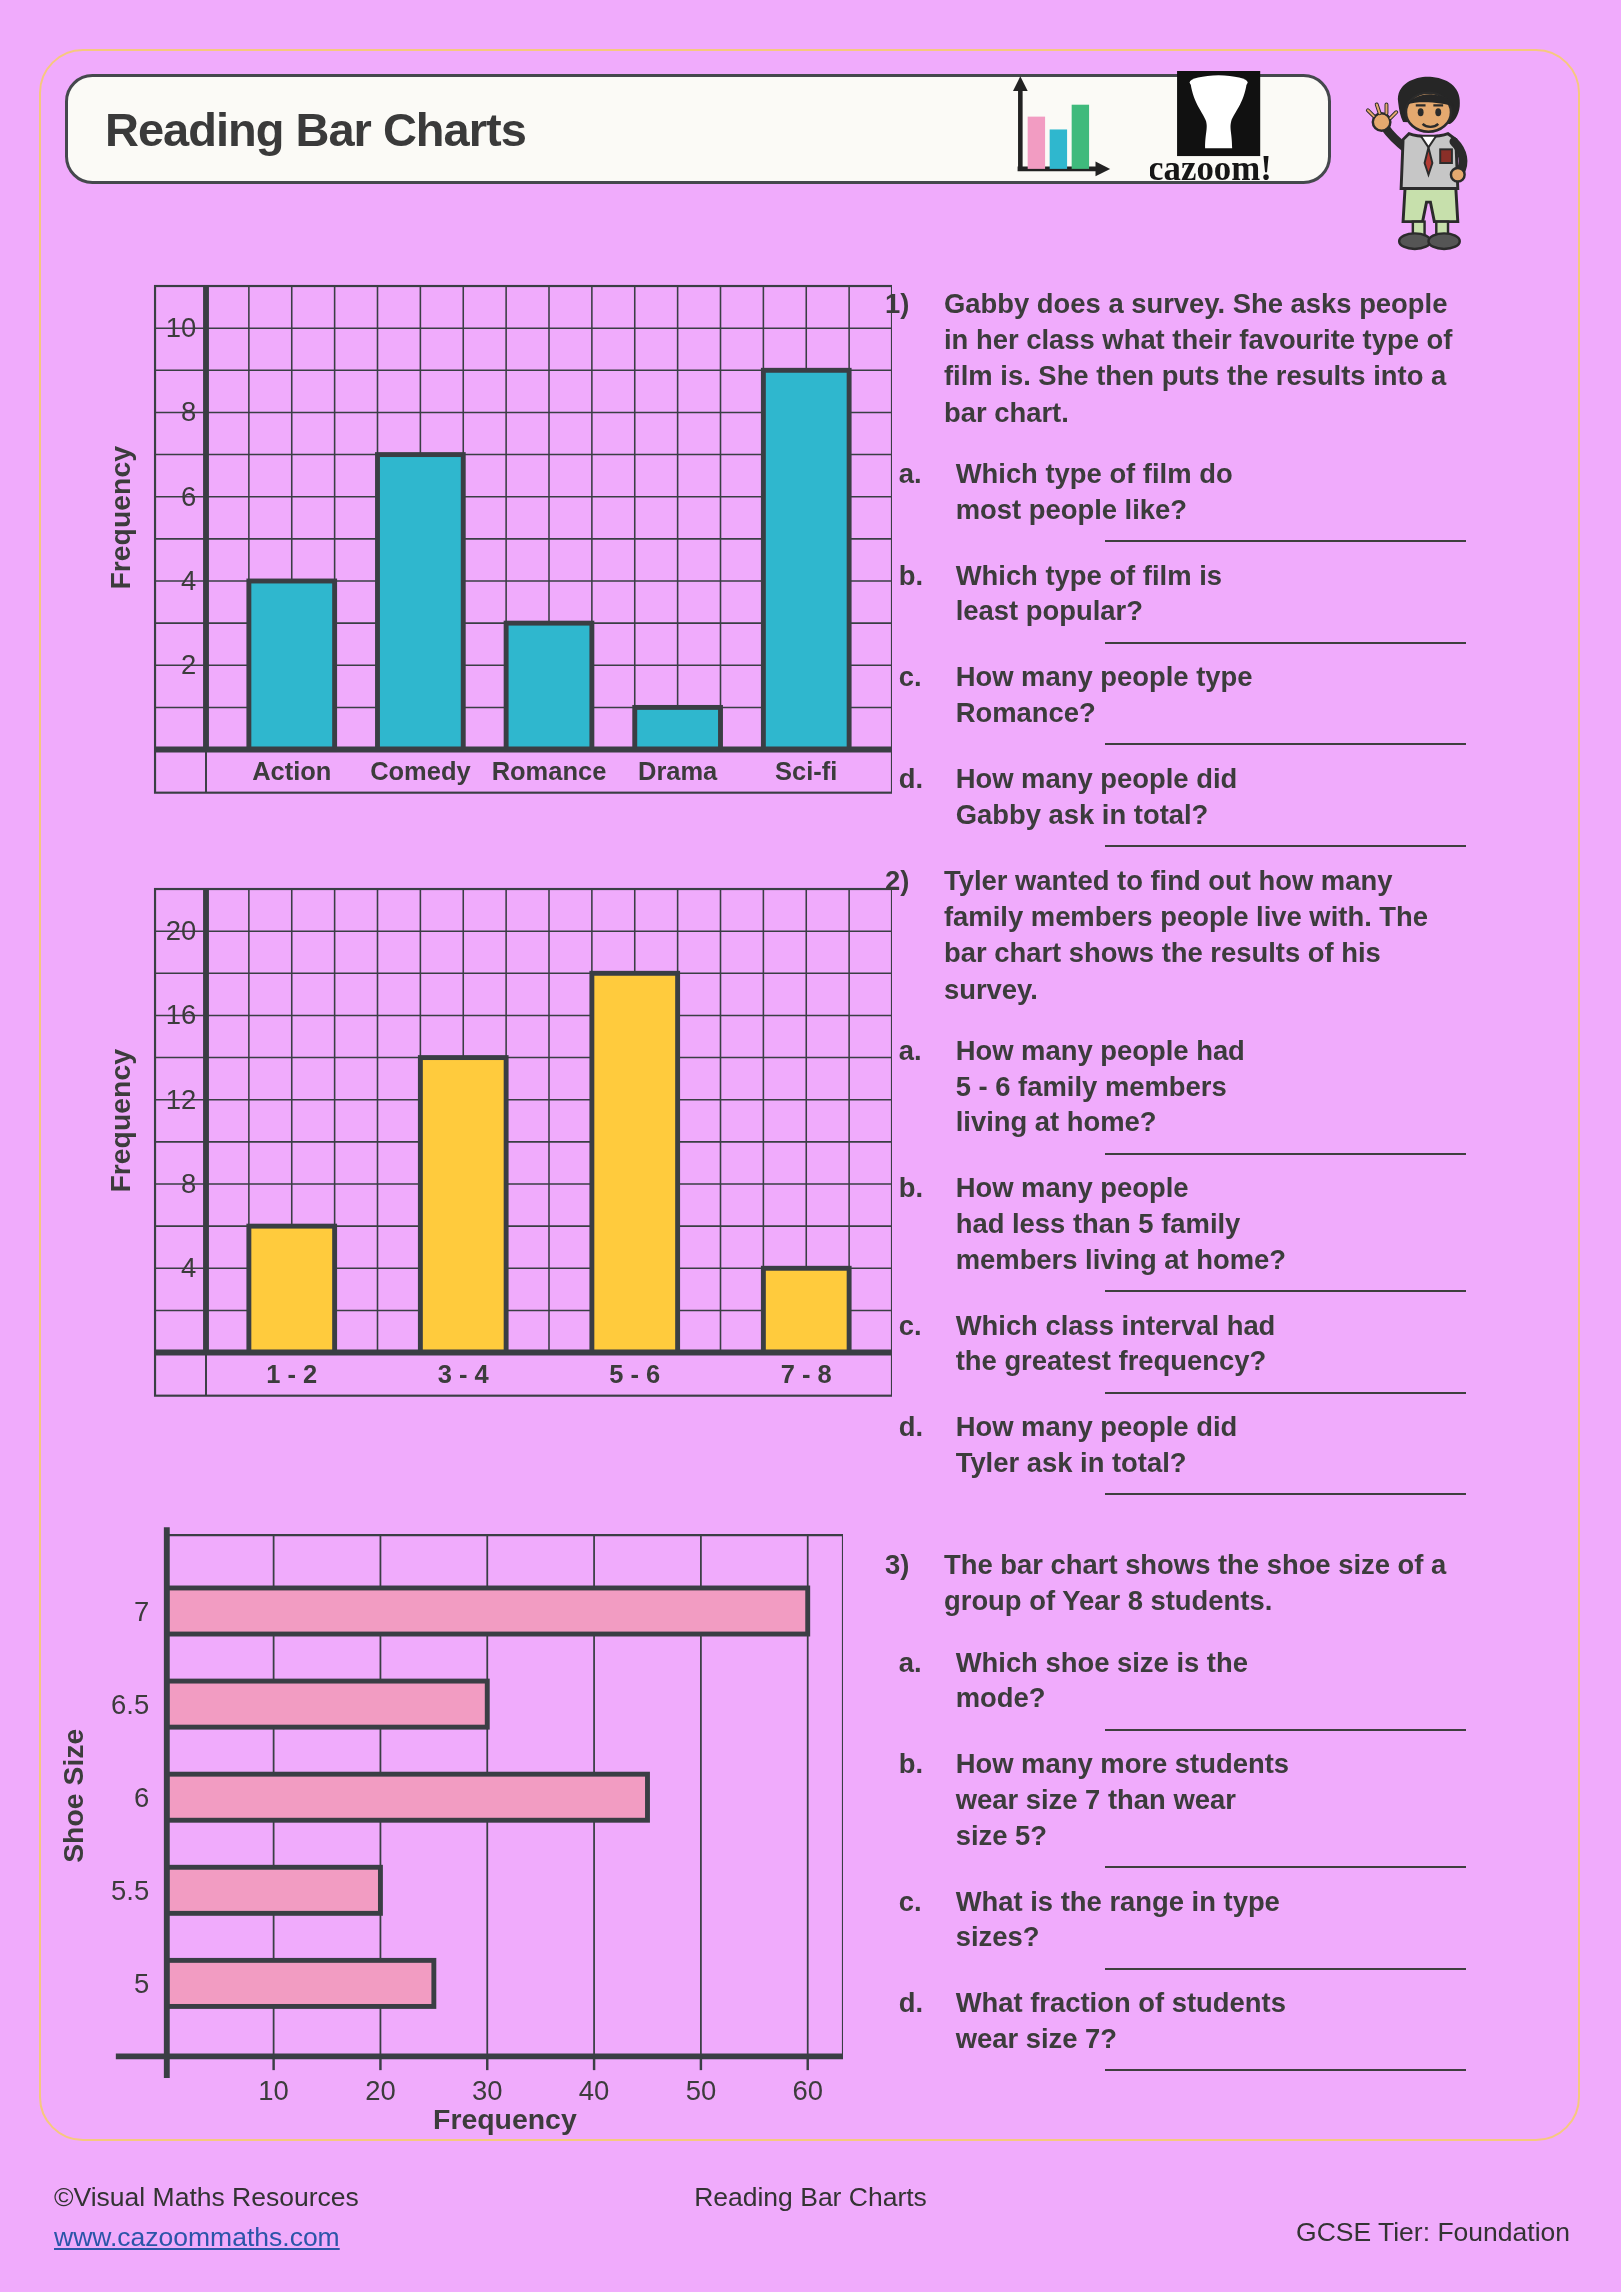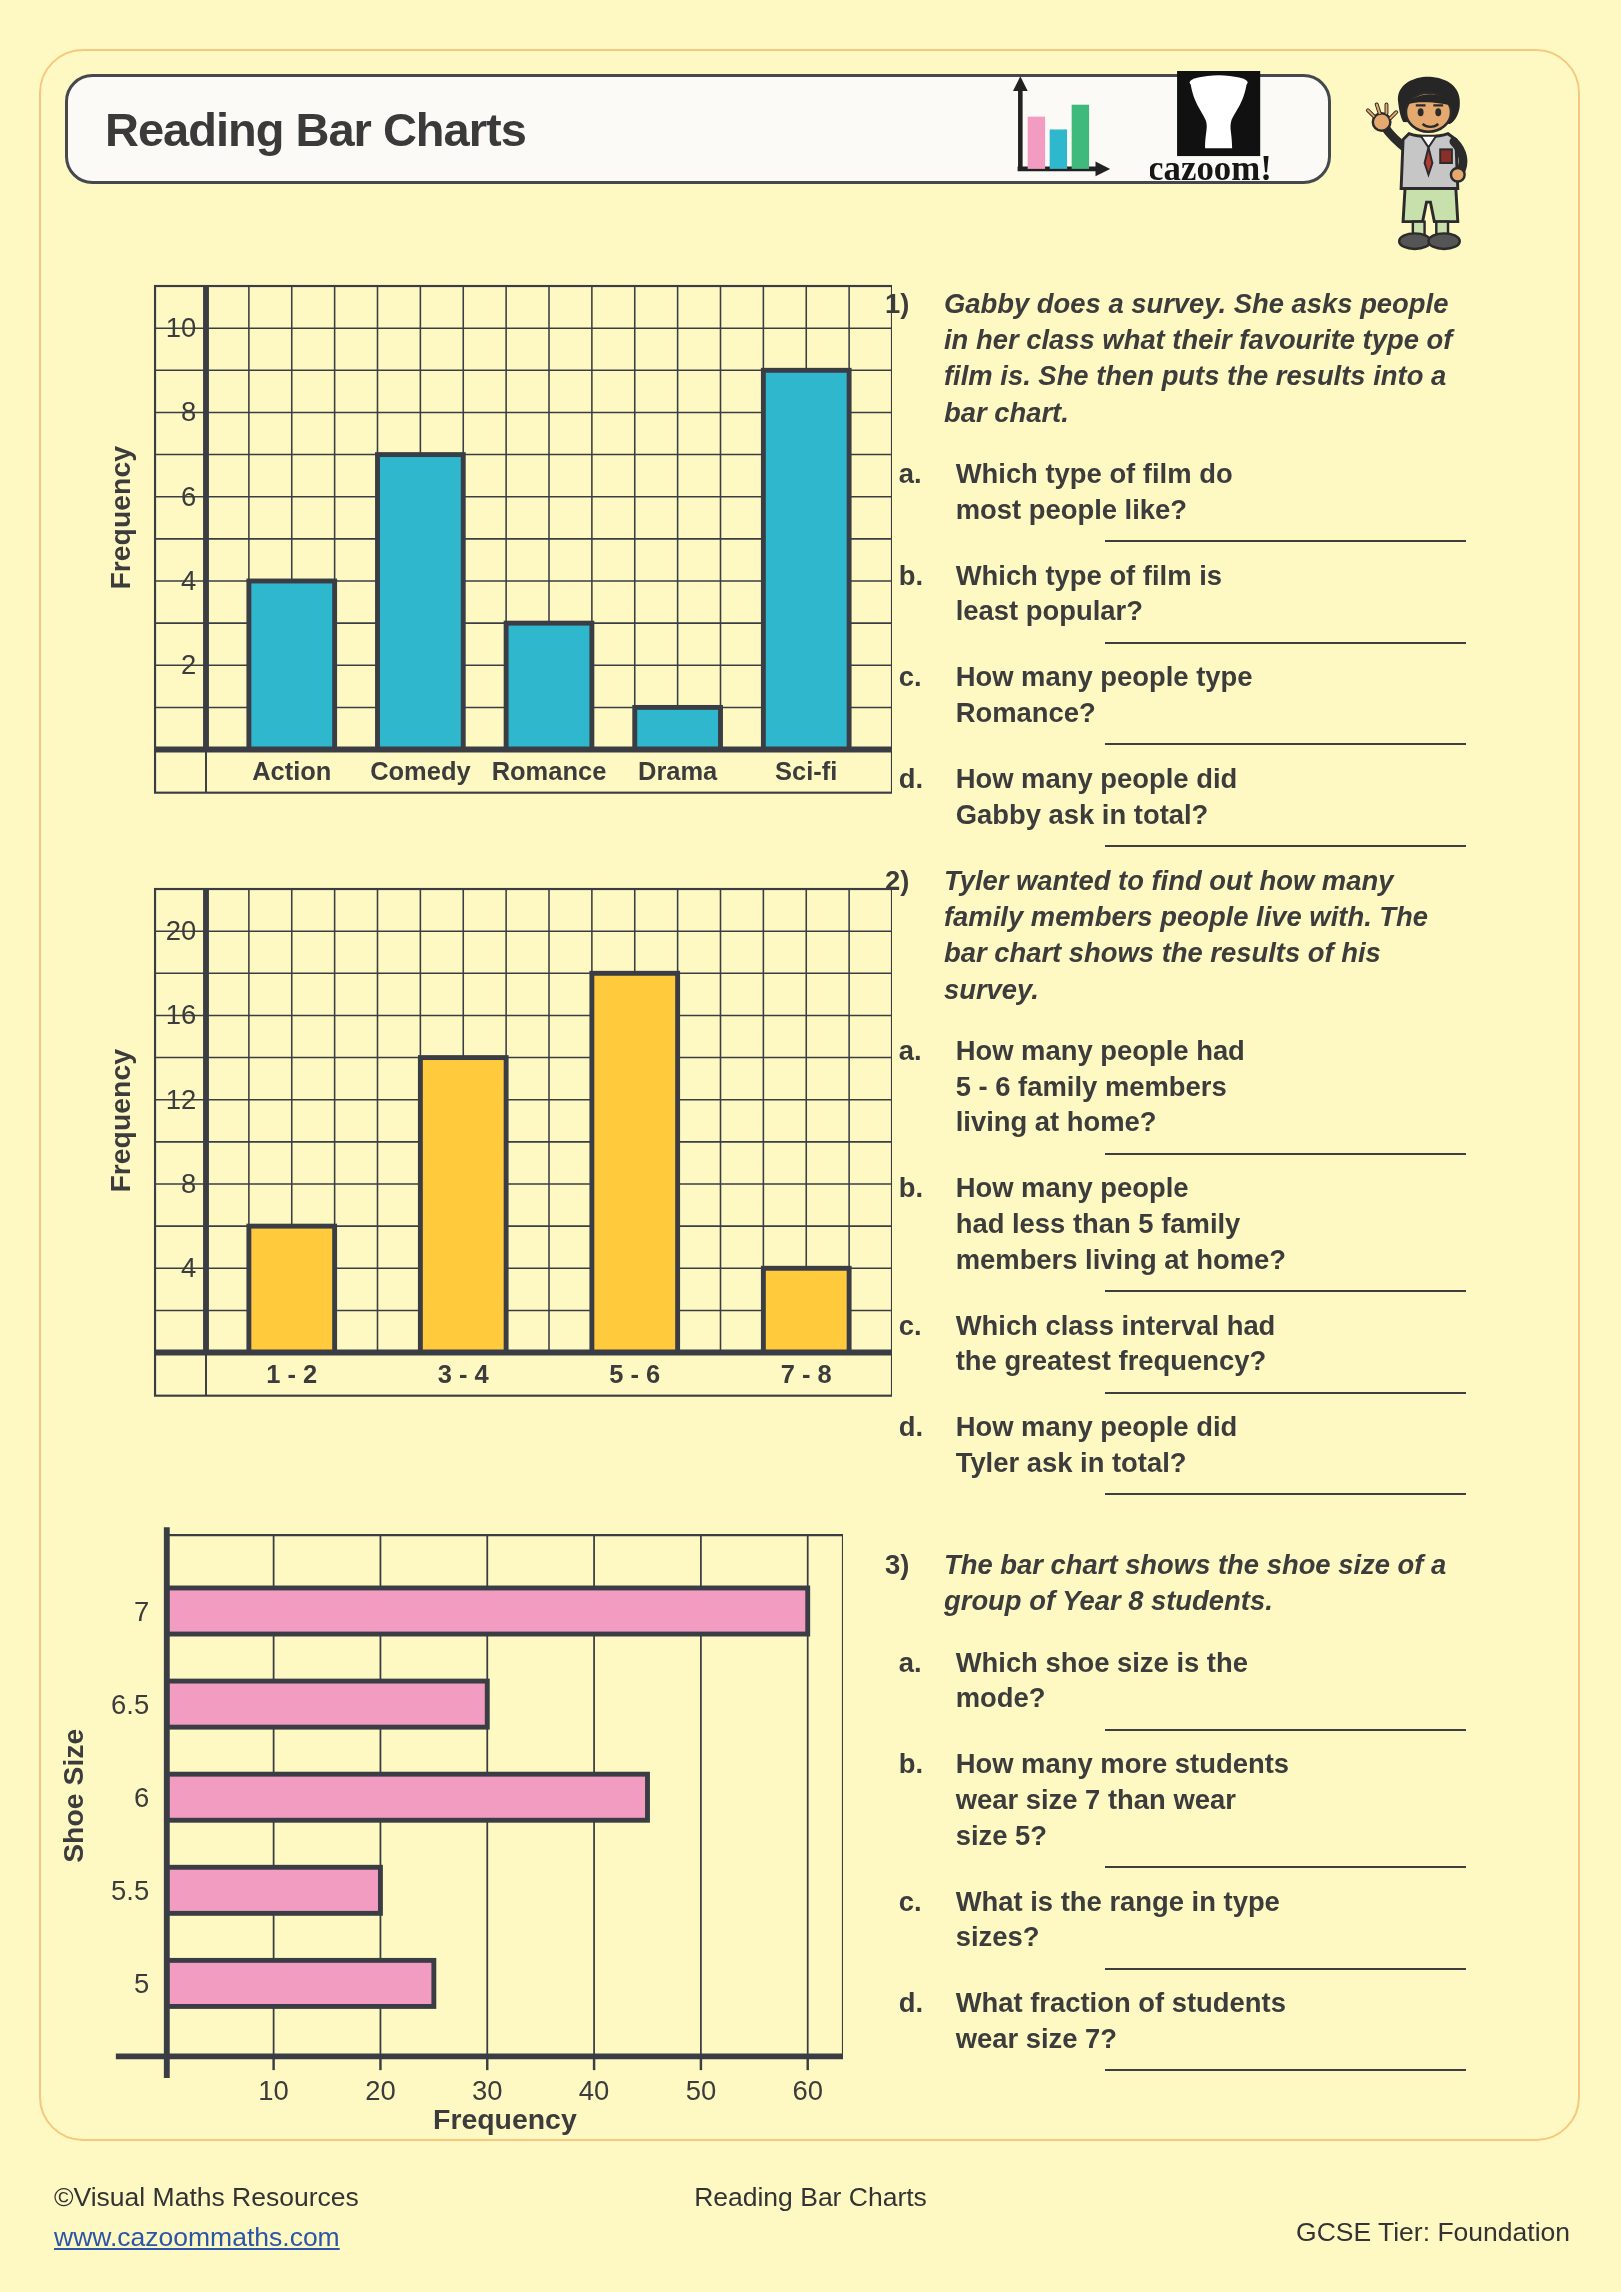--- a/index.html
+++ b/index.html
@@ -1,18 +1,18 @@
 <!DOCTYPE html>
 <html><head>
 <meta charset="utf-8">
 <style>
   html,body{margin:0;padding:0;background:#efefef;}
   .page{
     position:relative;width:1621px;height:2293px;margin:0 auto;
-    background:#fef9c3;overflow:hidden;
+    background:#f0abfc;overflow:hidden;
     font-family:"Liberation Sans", sans-serif;color:#3c3c3c;
   }
   .outer-border{
     position:absolute;left:39px;top:49px;width:1537px;height:2088px;
     border:2.9px solid #f6c87d;border-radius:44px;background:transparent;
   }
   .header-box{
     position:absolute;left:65px;top:74px;width:1266px;height:110px;
     border:3.9px solid #45484d;border-radius:27.4px;background:#fbfaf6;
     display:flex;align-items:center;box-sizing:border-box;
@@ -28,21 +28,21 @@
   #chart1{left:108px;top:282px;}
   #chart2{left:108px;top:885px;}
   #chart3{left:59px;top:1527px;}
   
   .qsection{position:absolute;width:642px;}
   #q1{left:885px;top:286px;}
   #q2{left:885px;top:863px;}
   #q3{left:885px;top:1547px;}
   .qintro{display:flex;font-size:27.4px;font-weight:bold;line-height:1.32;}
   .qnum{width:59px;flex:0 0 59px;}
-  .qtext{white-space:pre-line;flex:1;font-style:italic;}
+  .qtext{white-space:pre-line;flex:1;}
   .qparts{margin-top:25.5px;}
   .part{margin-top:15.7px;}
   .part-row{display:flex;font-size:27.4px;font-weight:bold;line-height:1.3;}
   .plet{margin-left:13.7px;width:57px;flex:0 0 57px;}
   .ptext{white-space:pre-line;}
   .answer-line{height:0;border-bottom:2.9px solid #3f3f3f;width:361px;margin-left:220px;margin-top:12.7px;}
   
   .footer{position:absolute;left:0;top:2178px;width:1621px;font-size:26.5px;color:#333;}
   .footer-left{position:absolute;left:54px;top:0;line-height:1.5;}
   .footer-link{color:#2b55a8;text-decoration:underline;}

